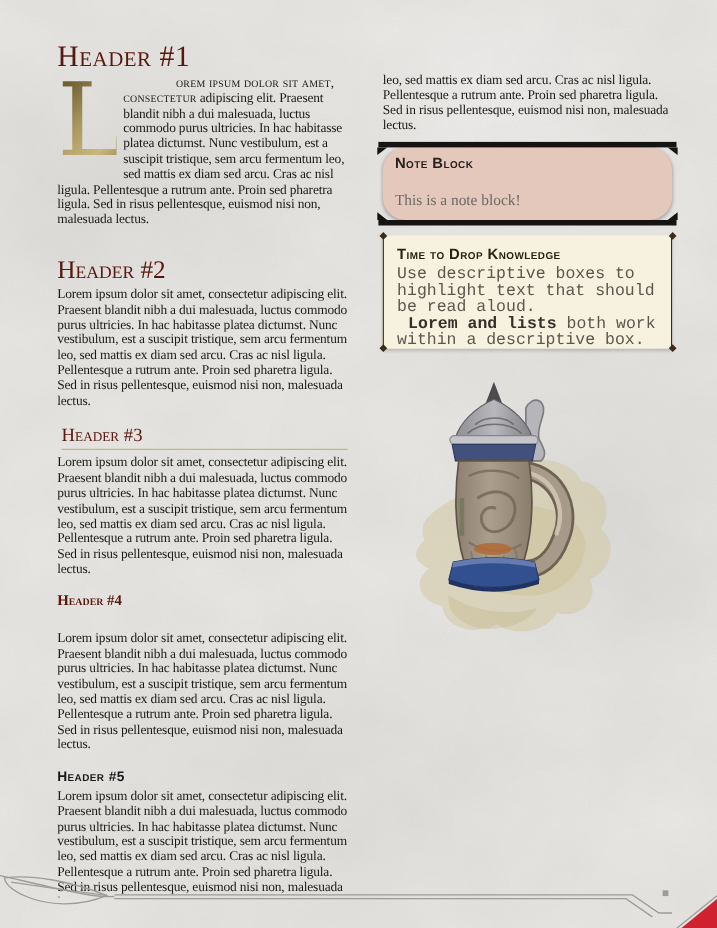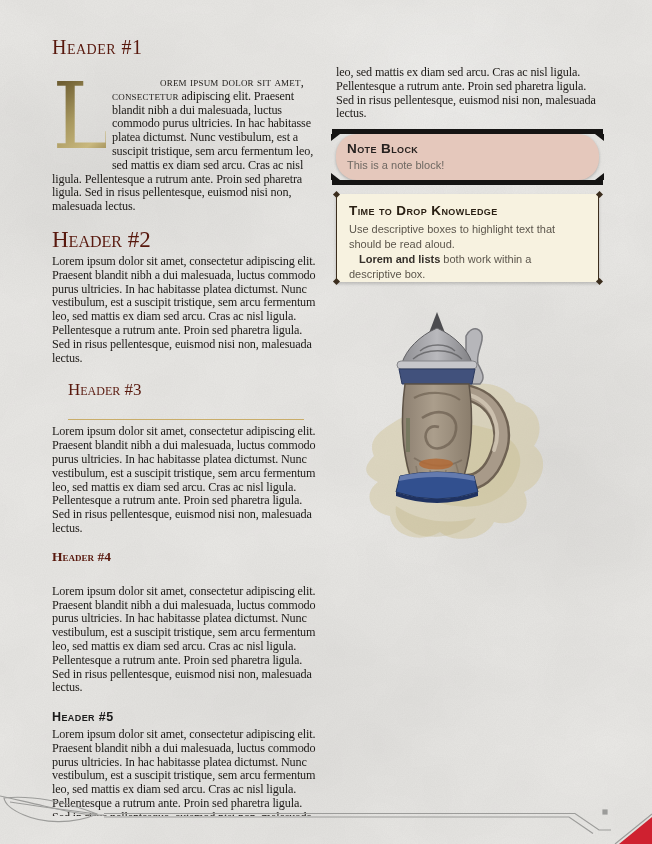--- a/index.html
+++ b/index.html
@@ -8,27 +8,27 @@
     background:#ebeae7;
     background-image:
       radial-gradient(ellipse 300px 200px at 15% 20%, rgba(120,120,118,0.10), rgba(0,0,0,0) 70%),
       radial-gradient(ellipse 260px 300px at 85% 55%, rgba(130,128,124,0.10), rgba(0,0,0,0) 70%),
       radial-gradient(ellipse 400px 260px at 45% 85%, rgba(125,123,120,0.08), rgba(0,0,0,0) 70%),
       radial-gradient(ellipse 200px 160px at 70% 10%, rgba(255,255,255,0.35), rgba(0,0,0,0) 70%);
     font-family:"Liberation Serif", serif; color:#1d1a17;
   }
   .texture{position:absolute; left:0; top:0; pointer-events:none;}
   .col-left{position:absolute; left:52px; top:36px; width:268px; height:780px; overflow:hidden;}
-  .col-right{position:absolute; left:336px; top:66px; width:263px;}
+  .col-right{position:absolute; left:348px; top:66px; width:263px;}
   p.body{font-size:12.2px; line-height:13.8px; margin:0; letter-spacing:-0.15px;}
   h1,h2,h3,h4,h5,.h6{margin:0; font-weight:normal;}
-  h1{font-variant:small-caps; font-size:20px; color:#58180d; letter-spacing:0.5px; margin-bottom:17px;}
-  h2{font-variant:small-caps; font-size:23px; color:#58180d; margin:13px 0 2px;}
-  h3{font-variant:small-caps; font-size:17px; color:#58180d; margin:15px 16px 5px;
-     border-bottom:1.5px solid #c9ad6a; padding-bottom:19px;}
+  h1{font-variant:small-caps; font-size:27px; color:#58180d; letter-spacing:0.5px; margin-bottom:2px;}
+  h2{font-variant:small-caps; font-size:23px; color:#58180d; margin:26px 0 2px;}
+  h3{font-variant:small-caps; font-size:17px; color:#58180d; margin:15px 4px 5px;
+     border-bottom:1.5px solid #c9ad6a; padding-bottom:2px;}
   h4{font-variant:small-caps; font-size:13.5px; font-weight:bold; color:#58180d; margin:13px 0 20px;}
   h5{font-variant:small-caps; font-size:12.5px; font-weight:bold; color:#1a1a1a;
      font-family:"Liberation Sans", sans-serif; letter-spacing:0.4px; margin:15px 0 4px;}
   .h6{font-size:12.4px; font-weight:bold; color:#1a1a1a; margin:11px 0 1px;}
   .dropcap{
     float:left; width:54px; height:86px; margin:2px 6px 0 0;
     font-family:"DejaVu Serif", serif; font-size:92px; line-height:78px; text-align:center;
     color:#8a7845;
     background:linear-gradient(140deg,#6f5f33 10%,#a8985f 45%,#c9b87e 75%,#8a7845 100%);
     -webkit-background-clip:text; background-clip:text; -webkit-text-fill-color:transparent;
@@ -38,31 +38,31 @@
   .note-block{position:relative; margin-top:8px;}
   .note-bar{position:relative; height:5px; background:#151413; margin:0 -4px;}
   .note-bar::before,.note-bar::after{content:""; position:absolute; width:0; height:0;}
   .note-bar.top::before{left:-1px; top:5px; border-top:7px solid #151413; border-right:9px solid transparent;}
   .note-bar.top::after{right:-1px; top:5px; border-top:7px solid #151413; border-left:9px solid transparent;}
   .note-bar.bottom::before{left:-1px; bottom:5px; border-bottom:7px solid #151413; border-right:9px solid transparent;}
   .note-bar.bottom::after{right:-1px; bottom:5px; border-bottom:7px solid #151413; border-left:9px solid transparent;}
   .note-body{background:#e5c8bc; padding:7px 11px 9px; box-shadow:0 1px 3px rgba(0,0,0,0.25);border-radius:21px;}
   .note-title{font-family:"Liberation Sans", sans-serif; font-variant:small-caps; font-weight:bold;
     font-size:13.5px; color:#26211f; letter-spacing:0.4px;}
-  .note-text{font-family:Liberation Sans, sans-serif; font-size:11px; color:#6e6862; margin-top:3px;}
+  .note-text{font-family:Liberation Serif, serif; font-size:14px; color:#6e6862; margin-top:19px;}
   
   .desc-box{position:relative; margin-top:9px; background:#f7f2e0;
     border-left:1.5px solid #3b2d1d; border-right:1.5px solid #3b2d1d;
     padding:9px 12px 0; box-shadow:0 2px 3px rgba(0,0,0,0.18);}
   .corner-dot{position:absolute; width:5px; height:5px; background:#3b2d1d; transform:rotate(45deg);}
   .corner-dot.tl{left:-3.5px; top:-2px;} .corner-dot.tr{right:-3.5px; top:-2px;}
   .corner-dot.bl{left:-3.5px; bottom:-2px;} .corner-dot.br{right:-3.5px; bottom:-2px;}
   .desc-title{font-family:"Liberation Sans", sans-serif; font-variant:small-caps; font-weight:bold;
     font-size:13.5px; color:#2a2014; letter-spacing:0.4px;}
-  .desc-text{font-family:Liberation Sans, sans-serif; font-size:11px; line-height:15px;
+  .desc-text{font-family:Liberation Mono, monospace; font-size:15px; line-height:15px;
     color:#5c564c; margin-top:4px;}
   .desc-text .indent{text-indent:10px; margin:0;}
   .desc-text p{margin:0;}
   .desc-text b{color:#35302a;}
   .stein-wrap{margin-top:24px;}
   .footer-art{position:absolute; left:0; bottom:0;}
 </style>
 </head>
 <body>
 

